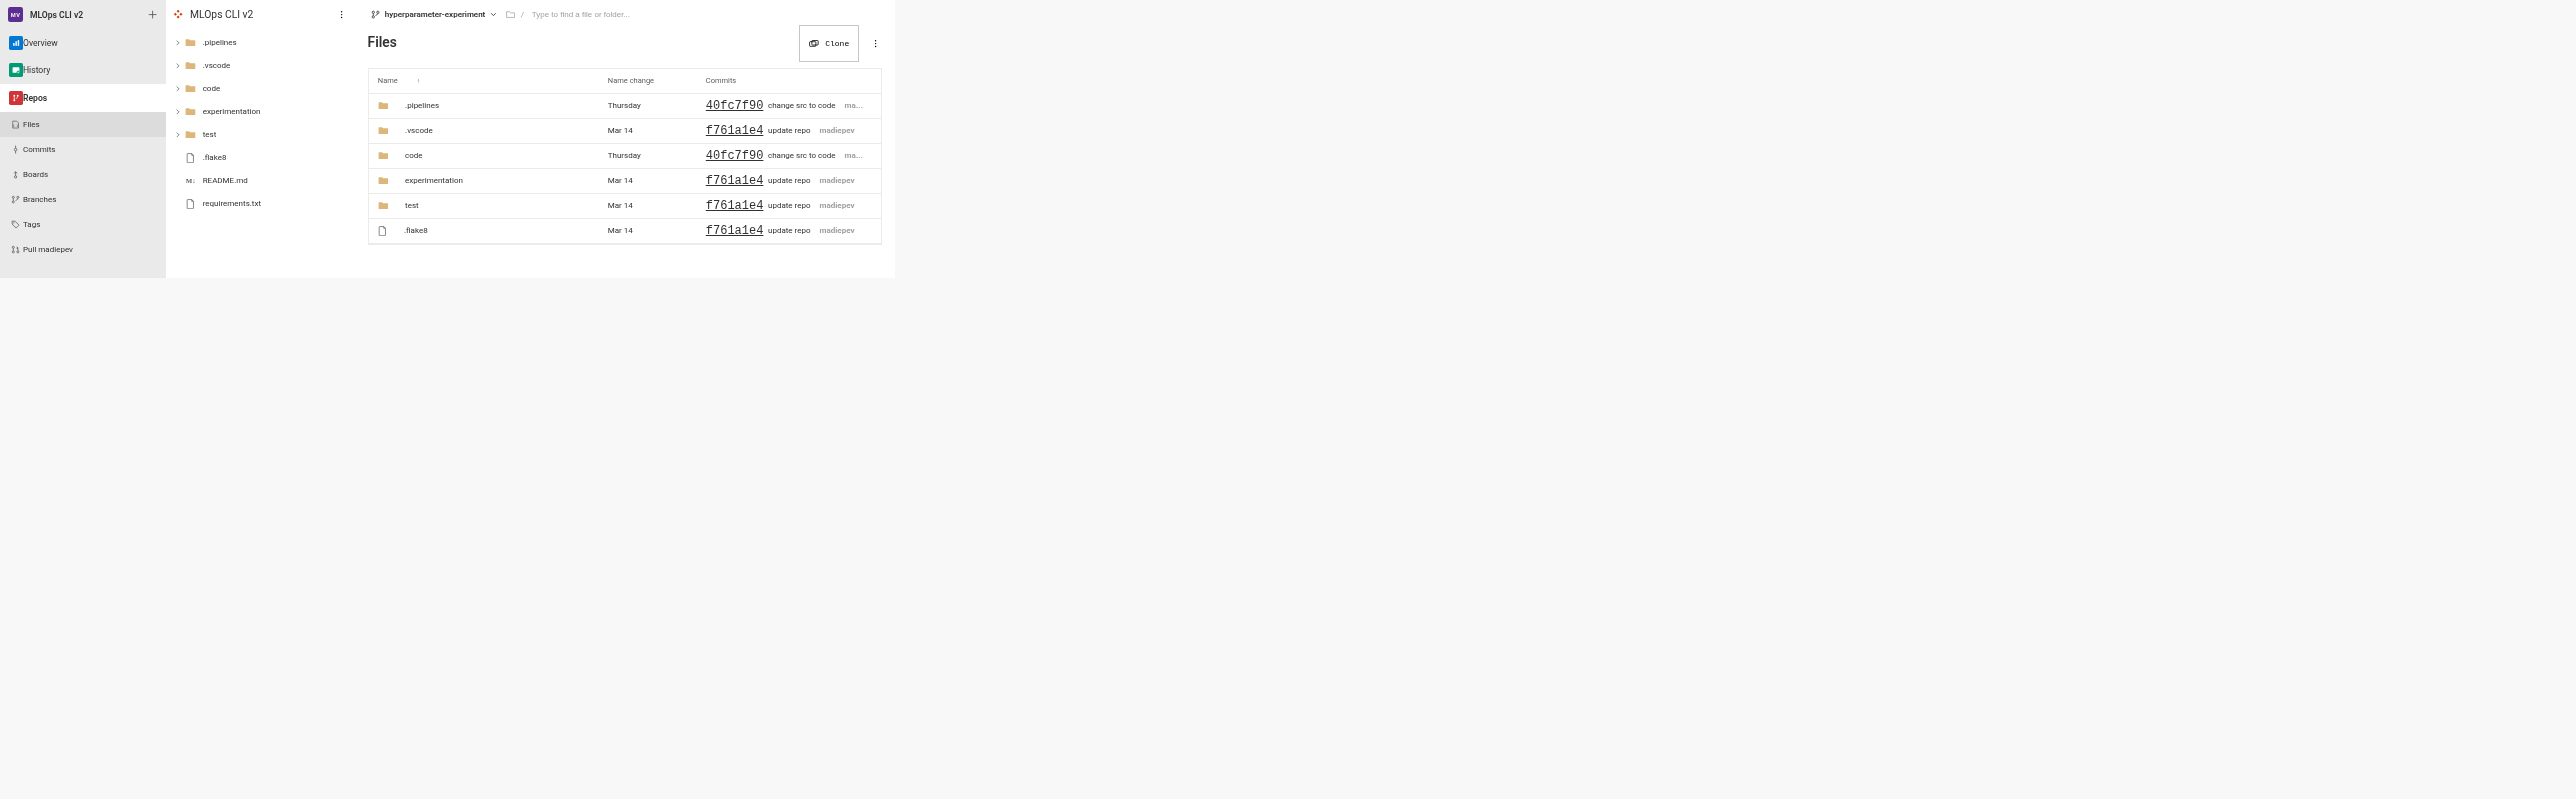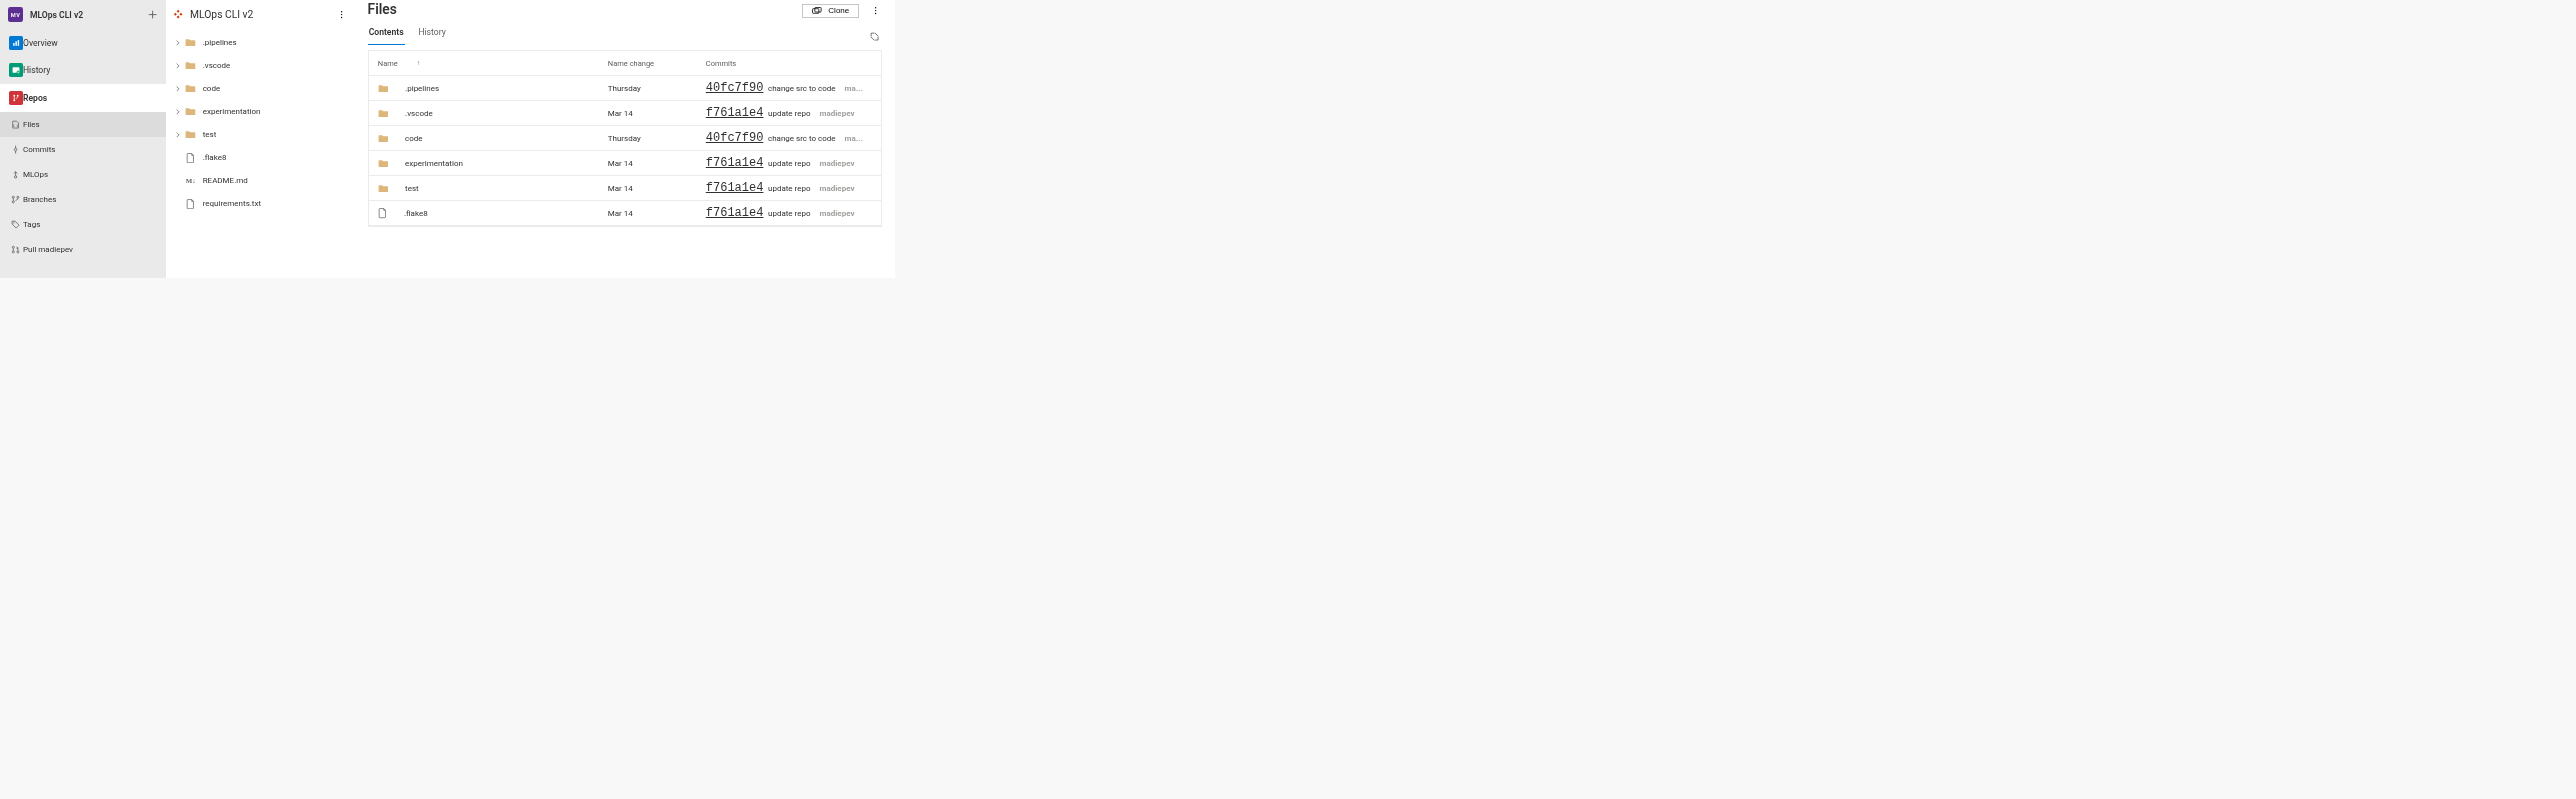--- a/index.html
+++ b/index.html
@@ -204,21 +204,22 @@
     margin: 1.1px 0 4.6px 0;
     flex: 1;
   }
   .clone-btn {
     display: inline-flex; align-items: center; gap: 5.7px;
     border: 0.6px solid #c8c6c4;
     background: #fff;
     padding: 3.4px 9.2px;
     font-size: 8px;
     cursor: pointer;
-    height: 14px;
+    height: 37px;
+    font-family: Liberation Mono, monospace;
   }
   .icon-btn-plain {
     width: 18.4px; height: 18.4px;
     display: flex; align-items: center; justify-content: center;
     cursor: pointer;
     color: #555;
   }
 
   .tabs {
     display: flex; align-items: flex-end;
@@ -340,21 +341,21 @@
           </span>
           <span class="label">Commits</span>
         </div>
         <div class="nav-item sub">
           <span class="icon-wrap">
             <svg width="9.2" height="9.2" viewBox="0 0 16 16">
               <circle cx="8" cy="12" r="2" fill="none" stroke="currentColor" stroke-width="1.3"></circle>
               <path d="M8 10V3M5 6l3-3 3 3" fill="none" stroke="currentColor" stroke-width="1.3"></path>
             </svg>
           </span>
-          <span class="label">MLOps</span>
+          <span class="label">Boards</span>
         </div>
         <div class="nav-item sub">
           <span class="icon-wrap">
             <svg width="9.2" height="9.2" viewBox="0 0 16 16">
               <circle cx="4" cy="4" r="1.8" fill="none" stroke="currentColor" stroke-width="1.3"></circle>
               <circle cx="12" cy="4" r="1.8" fill="none" stroke="currentColor" stroke-width="1.3"></circle>
               <circle cx="4" cy="12" r="1.8" fill="none" stroke="currentColor" stroke-width="1.3"></circle>
               <path d="M4 6v4M12 6c0 3-4 2-4 4" fill="none" stroke="currentColor" stroke-width="1.3"></path>
             </svg>
           </span>
@@ -501,50 +502,60 @@
               <path fill="none" stroke="#605e5c" stroke-width="1.3" d="M3 1h7l3 3v12a1 1 0 0 1-1 1H3a1 1 0 0 1-1-1V2a1 1 0 0 1 1-1z"></path>
               <path fill="none" stroke="#605e5c" stroke-width="1.3" d="M10 1v3h3"></path>
             </svg>
           </span>
           <span class="fname">requirements.txt</span>
         </div>
       </div>
   </aside>
 
   <main class="main">
+    <div class="crumb">
+      <span class="branch-pick">
+        <svg width="9.2" height="9.2" viewBox="0 0 16 16">
+            <circle cx="4" cy="4" r="2" fill="none" stroke="currentColor" stroke-width="1.4"></circle>
+            <circle cx="12" cy="4" r="2" fill="none" stroke="currentColor" stroke-width="1.4"></circle>
+            <circle cx="4" cy="12" r="2" fill="none" stroke="currentColor" stroke-width="1.4"></circle>
+            <path d="M4 6v4M12 6c0 3-4 2-4 4" fill="none" stroke="currentColor" stroke-width="1.4"></path>
+          </svg>
+        <span>hyperparameter-experiment</span>
+        <svg width="6.9" height="6.9" viewBox="0 0 12 12">
+            <path d="M2 4l4 4 4-4" fill="none" stroke="currentColor" stroke-width="1.5"></path>
+          </svg>
+      </span>
+      <span style="color:#a19f9d;">
+        <svg width="9.2" height="8" viewBox="0 0 16 14">
+            <path fill="none" stroke="currentColor" stroke-width="1.3" d="M1 3h5l2 2h7v8H1z"></path>
+          </svg>
+      </span>
+      <span class="sep">/</span>
+      <input class="path" placeholder="Type to find a file or folder..." style="">
+    </div>
 
     <div class="title-row">
       <h1>Files</h1>
       <button class="clone-btn">
         <svg width="10.3" height="8" viewBox="0 0 18 14">
             <rect x="1" y="3" width="11" height="8" rx="1" fill="none" stroke="currentColor" stroke-width="1.4"></rect>
             <rect x="5" y="0.8" width="11" height="8" rx="1" fill="none" stroke="currentColor" stroke-width="1.4"></rect>
           </svg>
         <span>Clone</span>
       </button>
       <div class="icon-btn-plain">
         <svg width="9.2" height="9.2" viewBox="0 0 16 16">
             <circle cx="8" cy="3" r="1.2"></circle>
             <circle cx="8" cy="8" r="1.2"></circle>
             <circle cx="8" cy="13" r="1.2"></circle>
           </svg>
       </div>
     </div>
 
-    <div class="tabs">
-      <div id="tabs-host" style="display:flex;gap:12.6px;">
-          <div class="tab active">Contents</div>
-          <div class="tab">History</div>
-        </div>
-      <div class="expand">
-        <svg width="9.2" height="9.2" viewBox="0 0 16 16">
-            <path d="M2 7V2h5M14 9v5H9M9 2l5 5M7 14l-5-5" fill="none" stroke="currentColor" stroke-width="1.4" stroke-linecap="round"></path>
-          </svg>
-      </div>
-    </div>
 
     <div class="table">
       <div class="trow head">
         <div class="tcell name">
           <span>Name</span>
             <span class="sort-arrow">↑</span>
         </div>
         <div class="tcell change">Name change</div>
         <div class="tcell commits">Commits</div>
       </div>

